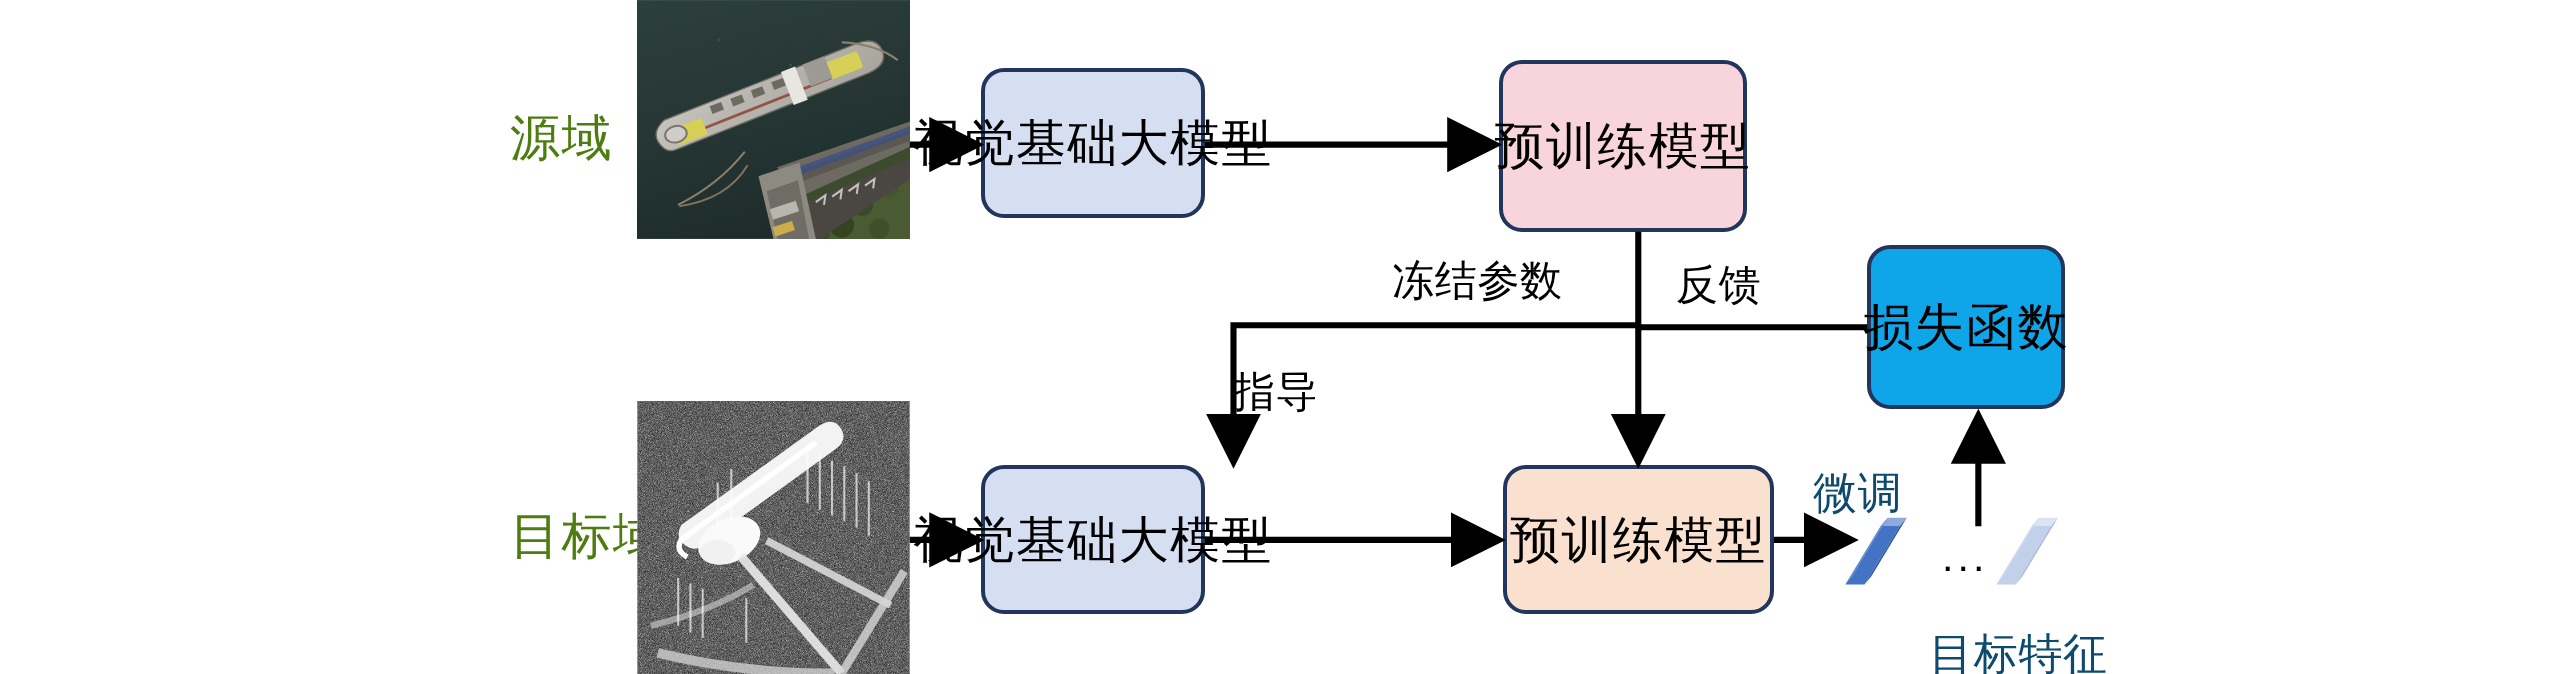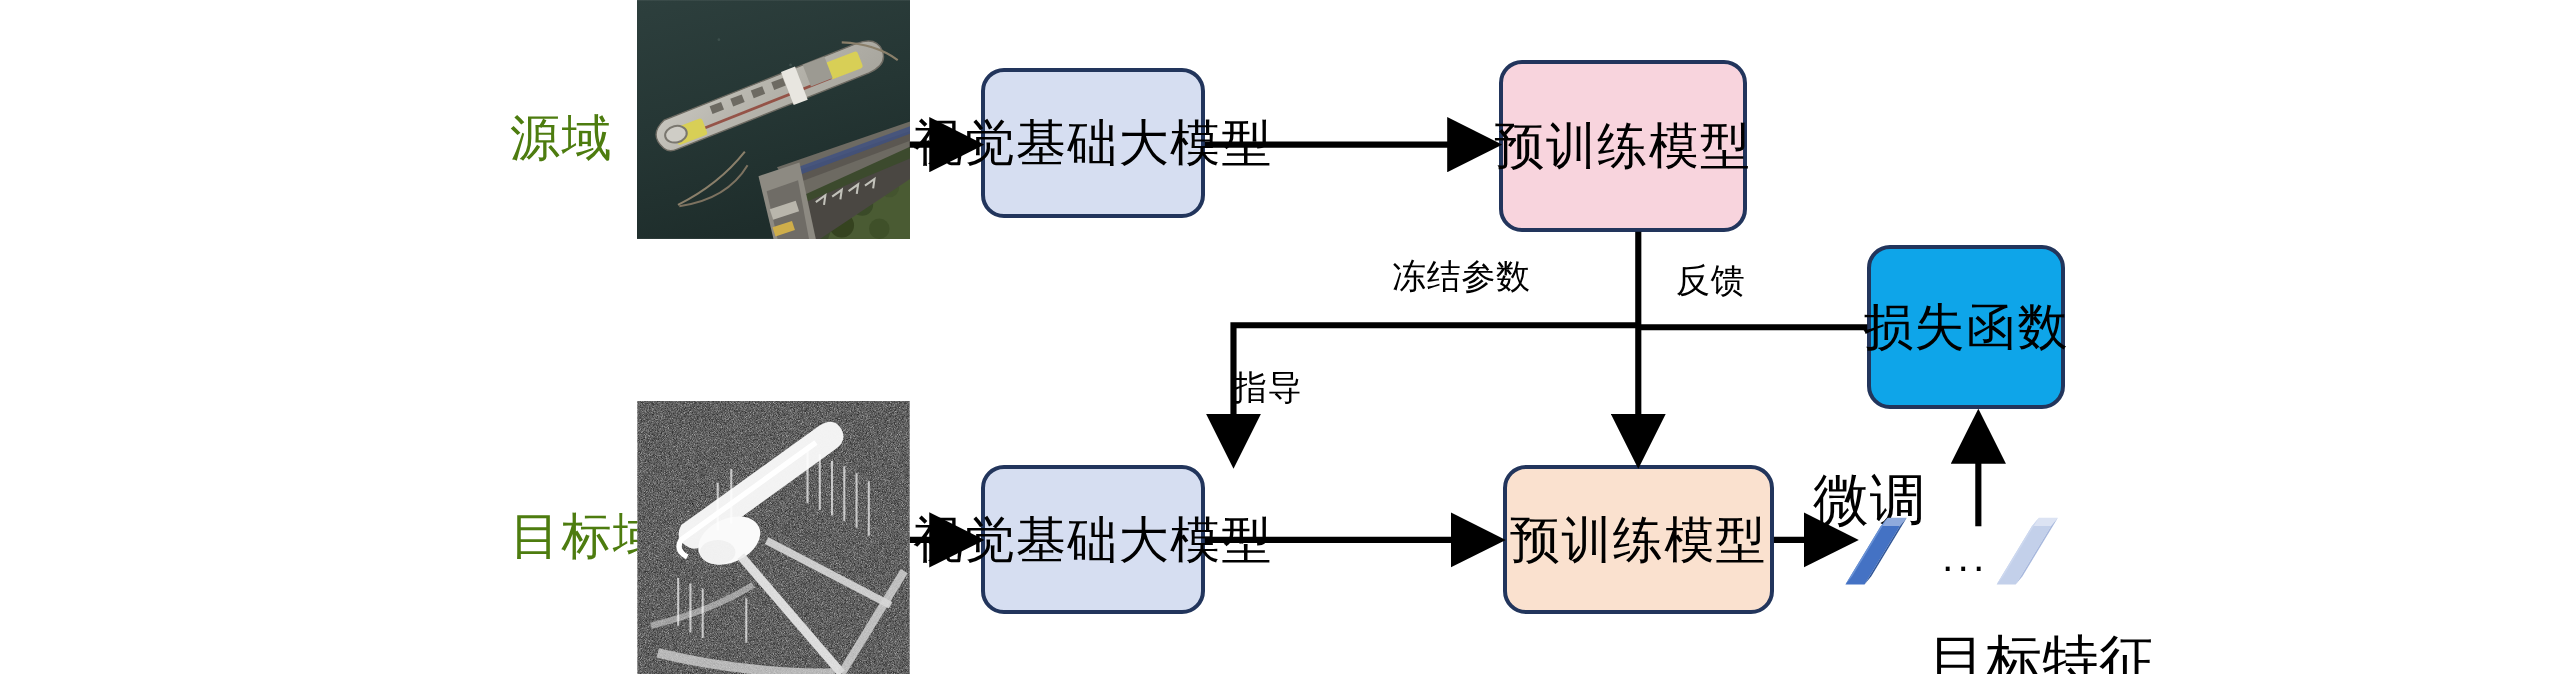--- a/index.html
+++ b/index.html
@@ -9,23 +9,23 @@
 
   .node{position:absolute;box-sizing:border-box;
         border:4.1px solid #22355c;border-radius:23px;
         display:flex;align-items:center;justify-content:center;
         color:#000;white-space:nowrap;letter-spacing:1.4px;}
   .node-label{font-size:50px;line-height:1;}
 
   .plain-label{position:absolute;color:#4d7c0f;white-space:nowrap;
                font-size:50px;line-height:1;letter-spacing:1.4px;}
   .edge-label{position:absolute;color:#000;white-space:nowrap;
-              font-size:34px;line-height:1;letter-spacing:0.7px;}
-  .small-label{position:absolute;color:#000000;white-space:nowrap;
-               font-size:56px;line-height:1;letter-spacing:0.7px;}
+              font-size:42px;line-height:1;letter-spacing:0.7px;}
+  .small-label{position:absolute;color:#0c4a6e;white-space:nowrap;
+               font-size:44px;line-height:1;letter-spacing:0.7px;}
 
   .img-box{position:absolute;overflow:hidden;}
 
   svg.wires{position:absolute;left:0;top:0;width:2576px;height:675px;
             pointer-events:none;}
   .dots{position:absolute;font-size:41px;line-height:1;color:#000;
         letter-spacing:4.1px;font-family:"Liberation Sans",sans-serif;}
 </style>
 </head>
 <body>

